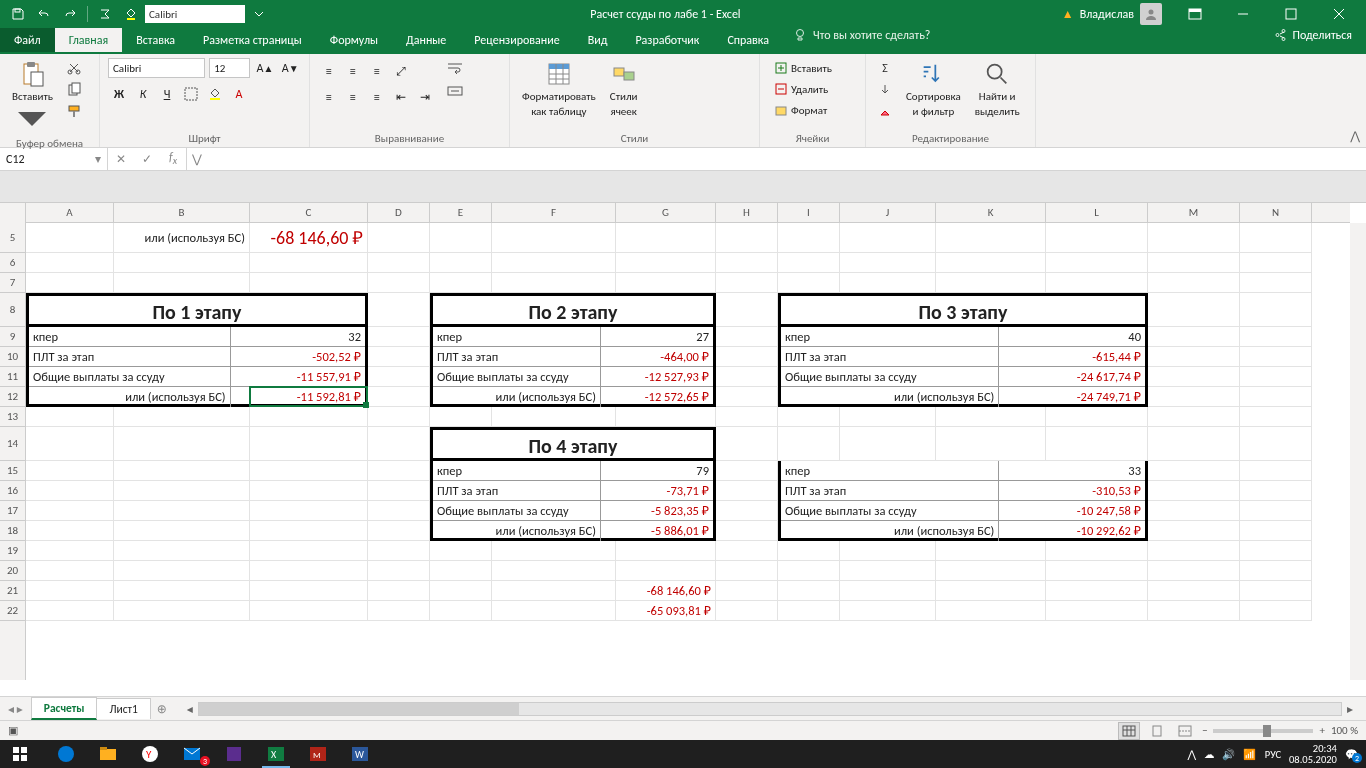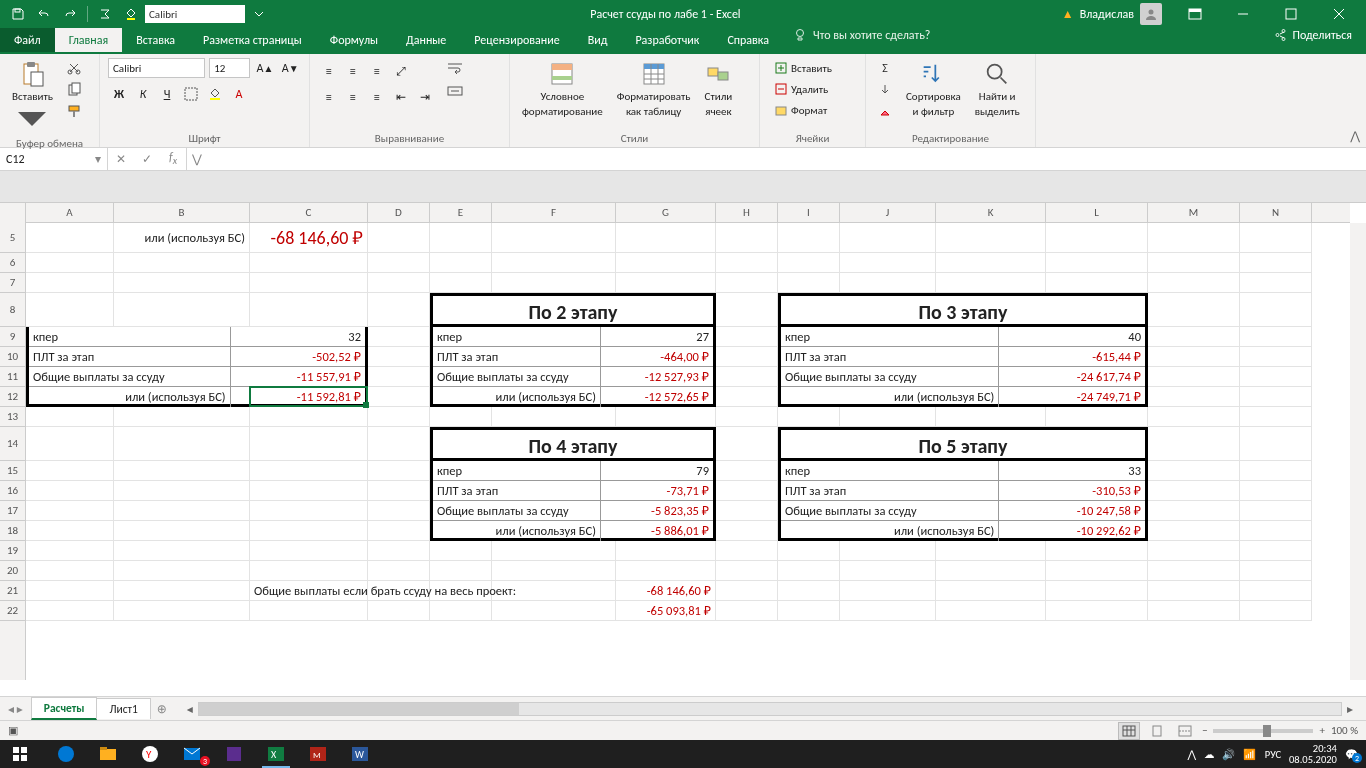--- a/index.html
+++ b/index.html
@@ -334,29 +334,20 @@
             </svg>
           </div>
       </div>
     </div>
     <div class="group-label">Выравнивание</div>
   </div>
 
 
   <div class="group grp-styles">
     <div class="group-body">
-      <div class="big-btn">
-        <svg viewBox="0 0 28 28">
-            <rect x="4" y="4" width="20" height="20" fill="#fff" stroke="#888"></rect>
-            <rect x="4" y="4" width="20" height="6" fill="#f4b183"></rect>
-            <rect x="4" y="16" width="20" height="4" fill="#a9d18e"></rect>
-          </svg>
-        <span>Условное</span>
-        <span>форматирование</span>
-      </div>
       <div class="big-btn">
         <svg viewBox="0 0 28 28">
             <rect x="4" y="4" width="20" height="20" fill="#fff" stroke="#888"></rect>
             <rect x="4" y="4" width="20" height="5" fill="#5b9bd5"></rect>
             <path d="M4 14h20M4 19h20M11 4v20M18 4v20" stroke="#888"></path>
           </svg>
         <span>Форматировать</span>
         <span>как таблицу</span>
       </div>
       <div class="big-btn">
@@ -738,20 +729,21 @@
       <div class="cell" style="left: 590px; top: 378px; width: 100px; height: 20px;"></div>
       <div class="cell" style="left: 690px; top: 378px; width: 62px; height: 20px;"></div>
       <div class="cell" style="left: 752px; top: 378px; width: 62px; height: 20px;"></div>
       <div class="cell" style="left: 814px; top: 378px; width: 96px; height: 20px;"></div>
       <div class="cell" style="left: 910px; top: 378px; width: 110px; height: 20px;"></div>
       <div class="cell" style="left: 1020px; top: 378px; width: 102px; height: 20px;"></div>
       <div class="cell" style="left: 1122px; top: 378px; width: 92px; height: 20px;"></div>
       <div class="cell" style="left: 1214px; top: 378px; width: 72px; height: 20px;"></div>
       <div class="cell r" style="left: 88px; top: 0px; width: 136px; height: 30px; line-height: 30px;">или (используя БС)</div>
       <div class="cell r bigred" style="left: 224px; top: 0px; width: 118px; height: 30px;">-68 146,60 ₽</div>
+      <div class="hdr-block" style="left: 0px; top: 70px; width: 342px; height: 34px;">По 1 этапу</div>
       <div class="data-box" style="left: 0px; top: 104px; width: 342px; height: 80px;">
         <div class="row" style="top: 0px;">
           <div class="lab">кпер</div>
           <div class="val">32</div>
         </div>
         <div class="row" style="top: 20px;">
           <div class="lab">ПЛТ за этап</div>
           <div class="val red">-502,52 ₽</div>
         </div>
         <div class="row" style="top: 40px;">
@@ -813,21 +805,20 @@
         </div>
         <div class="row" style="top: 40px;">
           <div class="lab">Общие выплаты за ссуду</div>
           <div class="val red">-5 823,35 ₽</div>
         </div>
         <div class="row" style="top: 60px;">
           <div class="lab" style="text-align: right;">или (используя БС)</div>
           <div class="val red">-5 886,01 ₽</div>
         </div>
       </div>
-      <div class="hdr-block" style="left: 752px; top: 204px; width: 370px; height: 34px;">По 5 этапу</div>
       <div class="data-box" style="left: 752px; top: 238px; width: 370px; height: 80px;">
         <div class="row" style="top: 0px;">
           <div class="lab">кпер</div>
           <div class="val">33</div>
         </div>
         <div class="row" style="top: 20px;">
           <div class="lab">ПЛТ за этап</div>
           <div class="val red">-310,53 ₽</div>
         </div>
         <div class="row" style="top: 40px;">
@@ -835,21 +826,20 @@
           <div class="val red">-10 247,58 ₽</div>
         </div>
         <div class="row" style="top: 60px;">
           <div class="lab" style="text-align: right;">или (используя БС)</div>
           <div class="val red">-10 292,62 ₽</div>
         </div>
       </div>
       <div class="sel" style="left: 223px; top: 163px; width: 119px; height: 21px;">
         <div class="handle"></div>
       </div>
-      <div class="cell" style="left: 224px; top: 358px; width: 366px;">Общие выплаты если брать ссуду на весь проект:</div>
       <div class="cell r red" style="left: 590px; top: 358px; width: 100px;">-68 146,60 ₽</div>
       <div class="cell r red" style="left: 590px; top: 378px; width: 100px;">-65 093,81 ₽</div>
     </div>
   <div class="vscroll"></div>
 </div>
 
 <div class="sheet-bar">
   <div class="sheet-nav">◂ ▸</div>
   <div class="sheet-tab active">Расчеты</div>
   <div class="sheet-tab">Лист1</div>

